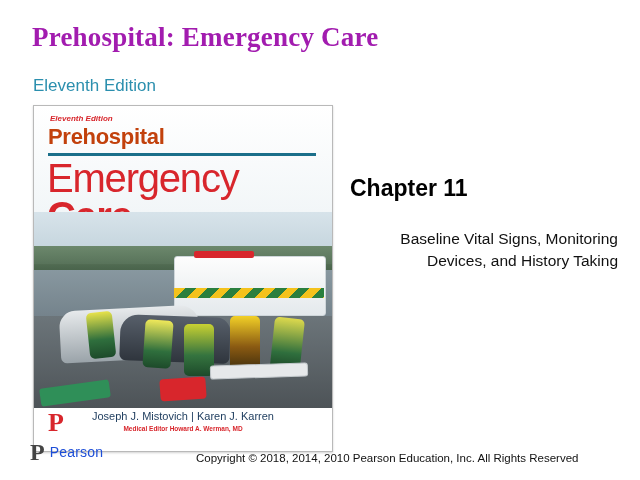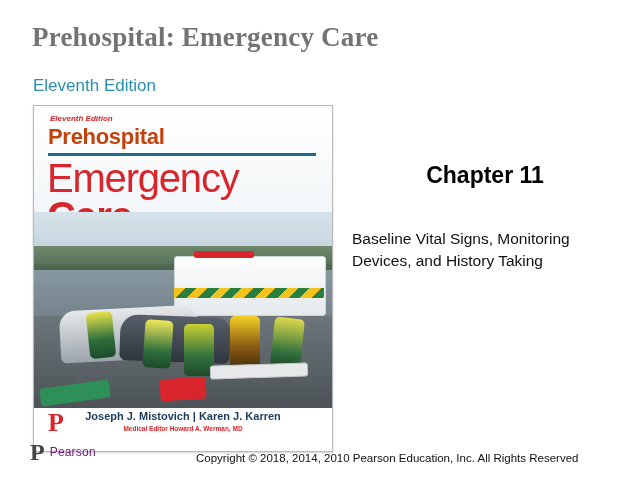--- a/index.html
+++ b/index.html
@@ -20,21 +20,21 @@
     background: #ffffff;
   }
   
   .slide-title {
     position: absolute;
     left: 32px;
     top: 22px;
     font-family: "Liberation Serif", serif;
     font-size: 27px;
     font-weight: bold;
-    color: #737373;
+    color: #a21caf;
     letter-spacing: 0.2px;
   }
   .slide-subtitle {
     position: absolute;
     left: 33px;
     top: 76px;
     font-size: 17px;
     color: #2b8fae;
   }
   
@@ -180,21 +180,21 @@
     top: 302px;
     width: 298px;
     height: 43px;
     background: #ffffff;
   }
   .book-authors {
     position: absolute;
     left: 0; top: 304px; width: 298px;
     text-align: center;
     font-size: 11px;
-    font-weight: bold;
+    font-weight: normal;
     color: #1b3a5c;
   }
   .book-editor {
     position: absolute;
     left: 0; top: 319px; width: 298px;
     text-align: center;
     font-size: 6.5px;
     font-weight: bold;
     color: #d8262c;
   }
@@ -209,33 +209,33 @@
     font-family: "Liberation Serif", serif;
     font-size: 26px;
     font-weight: bold;
     color: #d8262c;
     line-height: 30px;
   }
   
   .chapter-title {
     position: absolute;
     left: 350px;
-    top: 162px;
+    top: 175px;
     width: 270px;
-    text-align: center;
+    text-align: left;
     font-size: 23px;
     font-weight: bold;
     color: #000000;
   }
   .chapter-desc {
     position: absolute;
     left: 352px;
     top: 228px;
     width: 266px;
-    text-align: left;
+    text-align: right;
     font-size: 15.5px;
     color: #111111;
     line-height: 22px;
   }
   
   .footer-logo {
     position: absolute;
     left: 30px;
     top: 440px;
     display: flex;
@@ -243,22 +243,22 @@
     gap: 5px;
   }
   .footer-logo .p-mark {
     font-family: "Liberation Serif", serif;
     font-size: 24px;
     font-weight: bold;
     color: #444444;
     line-height: 24px;
   }
   .footer-logo .p-word {
-    font-size: 12px;
-    color: #701a75;
+    font-size: 14px;
+    color: #1d4ed8;
     letter-spacing: 0.2px;
   }
   .copyright {
     position: absolute;
     left: 196px;
     top: 452px;
     font-size: 11.5px;
     font-weight: normal;
     color: #111111;
   }

